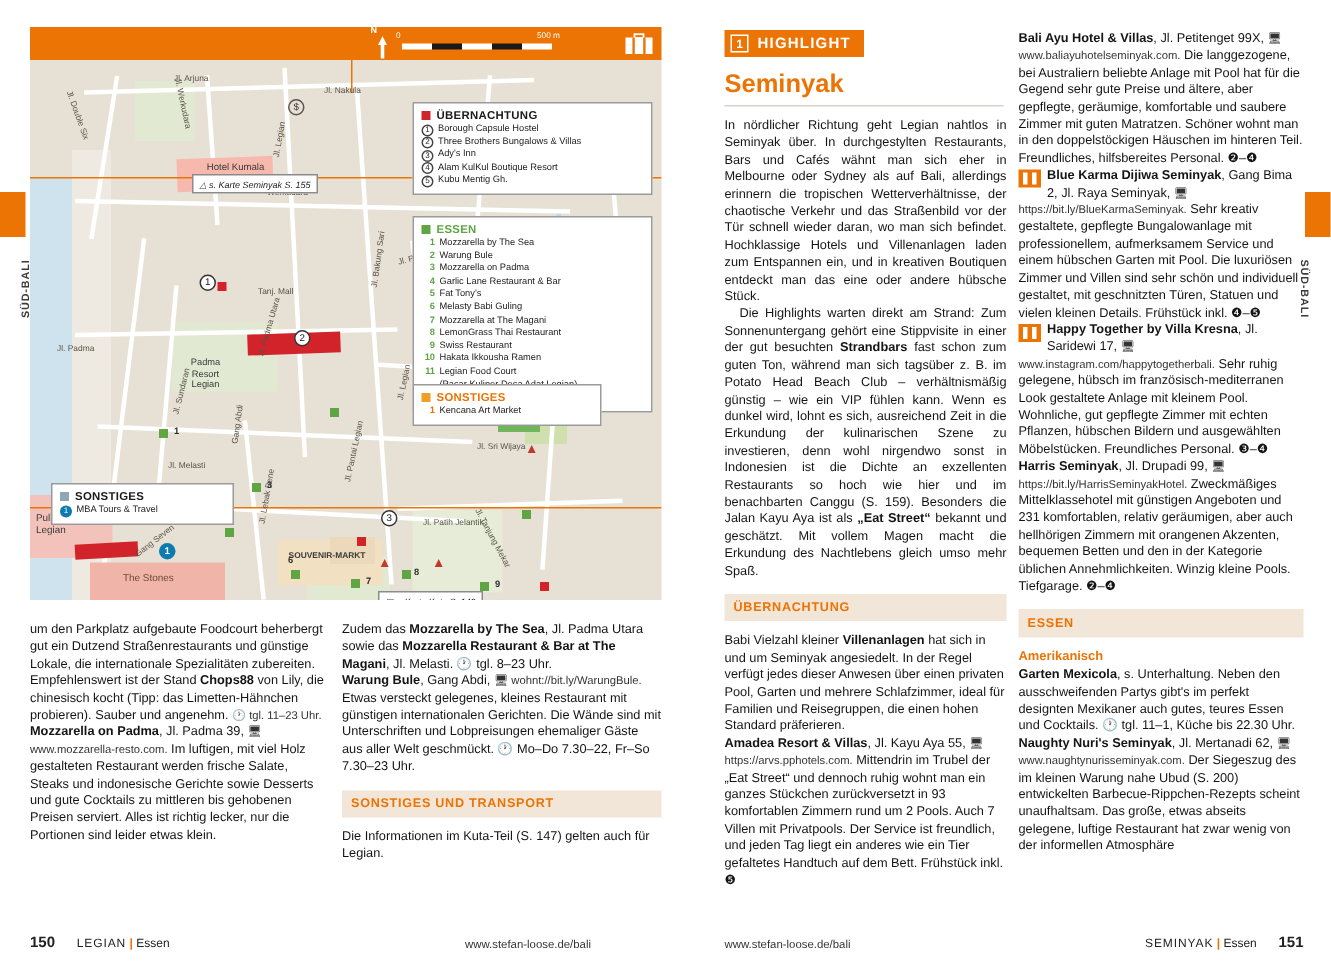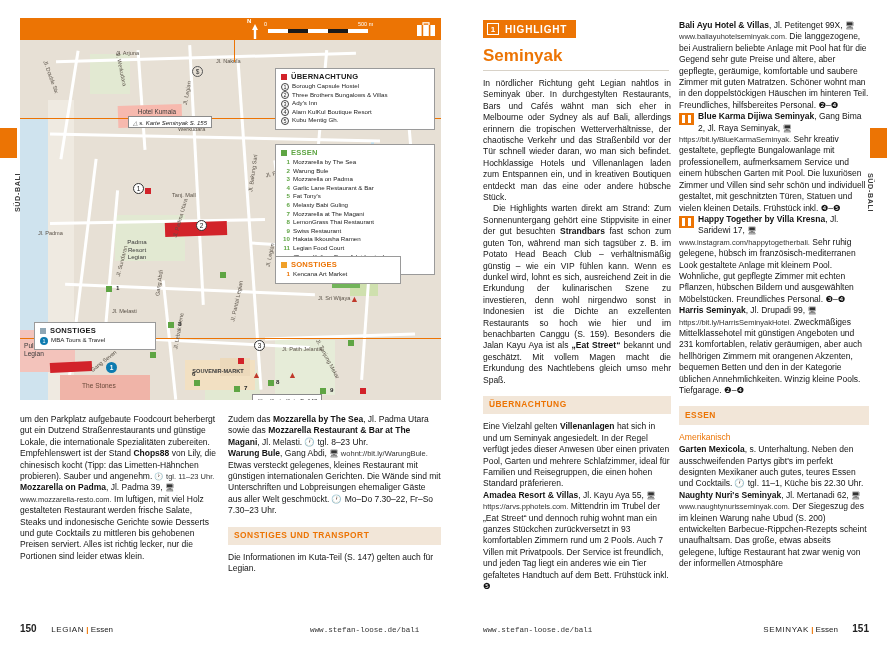--- a/index.html
+++ b/index.html
@@ -129,21 +129,21 @@
   .legend-sub { font-size: 6.2px; line-height: 8.6px; padding-left: 12px; color: #222; }
 
   
   .col { position: absolute; font-size: 8.5px; line-height: 11.4px; color: #141414; text-align: left; }
   .col p { margin: 0; }
   .col b { font-weight: bold; }
   .sechead {
     background: #f2e6d8; color: #ec7404; font-weight: bold; font-size: 8.4px;
     letter-spacing: .5px; padding: 3.5px 6px; margin: 10px 0 7px 0;
   }
-  .subhead { color: #ec7404; font-weight: normal; font-size: 8.6px; margin: 0 0 1px 0; }
+  .subhead { color: #ec7404; font-weight: bold; font-size: 8.6px; margin: 0 0 1px 0; }
 
   .highlight-badge {
     position: absolute; left: 483px; top: 20px;
     background: #ec7404; color: #fff; display: flex; align-items: center;
     padding: 3px 9px 3px 4px; gap: 6px;
   }
   .hl-num {
     border: 1.2px solid #fff; width: 12px; height: 12px; font-size: 8px;
     line-height: 11px; text-align: center; font-weight: bold;
   }
@@ -152,21 +152,21 @@
     position: absolute; left: 483px; top: 46px;
     font-size: 17px; font-weight: bold; color: #ec7404;
   }
   .title-rule {
     position: absolute; left: 483px; top: 70px; width: 186px; height: .8px; background: #d8d2c8;
   }
 
   .footer { position: absolute; bottom: 14px; font-size: 8px; color: #222; }
   .folio-num { font-weight: bold; font-size: 10px; }
   .folio-sep { color: #ec7404; font-weight: bold; }
-  .url { color: #333; font-size: 7.6px; font-family: Liberation Mono, monospace; }
+  .url { color: #333; font-size: 7.6px; }
 
   .ico { font-size: 7.5px; color: #333; }
   .villa-ico {
     float: left; width: 15px; height: 12px; background: #ec7404; margin: 2px 4px 0 0;
     position: relative;
   }
   .villa-ico:before {
     content: ""; position: absolute; left: 3px; top: 2px; width: 2.5px; height: 8px; background: #fff;
   }
   .villa-ico:after {
@@ -484,21 +484,21 @@
     <div class="page-title" style="left:18px; top:46px;">Seminyak</div>
     <div class="title-rule" style="left:18px; top:70px; width:186px;"></div>
 
     <div class="col" style="left:18px; top:78px; width:188px; text-align:justify;">
       <p>In nördlicher Richtung geht Legian nahtlos in Seminyak über. In durchgestylten Restaurants, Bars und Cafés wähnt man sich eher in Melbourne oder Sydney als auf Bali, allerdings erinnern die tropischen Wetterverhältnisse, der chaotische Verkehr und das Straßenbild vor der Tür schnell wieder daran, wo man sich befindet. Hochklassige Hotels und Villenanlagen laden zum Entspannen ein, und in kreativen Boutiquen entdeckt man das eine oder andere hübsche Stück.</p>
       <p class="indent">
         <span>Die Highlights warten direkt am Strand: Zum Sonnenuntergang gehört eine Stippvisite in einer der gut besuchten </span><b>Strandbars</b><span> fast schon zum guten Ton, während man sich tagsüber z. B. im Potato Head Beach Club – verhältnismäßig günstig – wie ein VIP fühlen kann. Wenn es dunkel wird, lohnt es sich, ausreichend Zeit in die Erkundung der kulinarischen Szene zu investieren, denn wohl nirgendwo sonst in Indonesien ist die Dichte an exzellenten Restaurants so hoch wie hier und im benachbarten Canggu (S. 159). Besonders die Jalan Kayu Aya ist als </span><b>„Eat Street“</b><span> bekannt und geschätzt. Mit vollem Magen macht die Erkundung des Nachtlebens gleich umso mehr Spaß.</span>
       </p>
       <div class="sechead">ÜBERNACHTUNG</div>
       <p style="text-align:left;">
-        <span>Eine Vielzahl gelten </span><b>Villenanlagen</b><span> hat sich in und um Seminyak angesiedelt. In der Regel verfügt jedes dieser Anwesen über einen privaten Pool, Garten und mehrere Schlafzimmer, ideal für Familien und Reisegruppen, die einen hohen Standard präferieren.</span>
+        <span>Babi Vielzahl kleiner </span><b>Villenanlagen</b><span> hat sich in und um Seminyak angesiedelt. In der Regel verfügt jedes dieser Anwesen über einen privaten Pool, Garten und mehrere Schlafzimmer, ideal für Familien und Reisegruppen, die einen hohen Standard präferieren.</span>
       </p>
       <p style="text-align:left;">
         <b>Amadea Resort &amp; Villas</b><span>, Jl. Kayu Aya 55, </span><span class="ico">🖥 https://arvs.pphotels.com.</span><span> Mittendrin im Trubel der „Eat Street“ und dennoch ruhig wohnt man ein ganzes Stückchen zurückversetzt in 93 komfortablen Zimmern rund um 2 Pools. Auch 7 Villen mit Privatpools. Der Service ist freundlich, und jeden Tag liegt ein anderes wie ein Tier gefaltetes Handtuch auf dem Bett. Frühstück inkl. </span><span>❺</span>
       </p>
     </div>
 
     <div class="col" style="left:214px; top:20px; width:190px;">
       <p>
         <b>Bali Ayu Hotel &amp; Villas</b><span>, Jl. Petitenget 99X, </span><span class="ico">🖥 www.baliayuhotelseminyak.com.</span><span> Die langgezogene, bei Australiern beliebte Anlage mit Pool hat für die Gegend sehr gute Preise und ältere, aber gepflegte, geräumige, komfortable und saubere Zimmer mit guten Matratzen. Schöner wohnt man in den doppelstöckigen Häuschen im hinteren Teil. Freundliches, hilfsbereites Personal. </span><span>❷–❹</span>
       </p>

